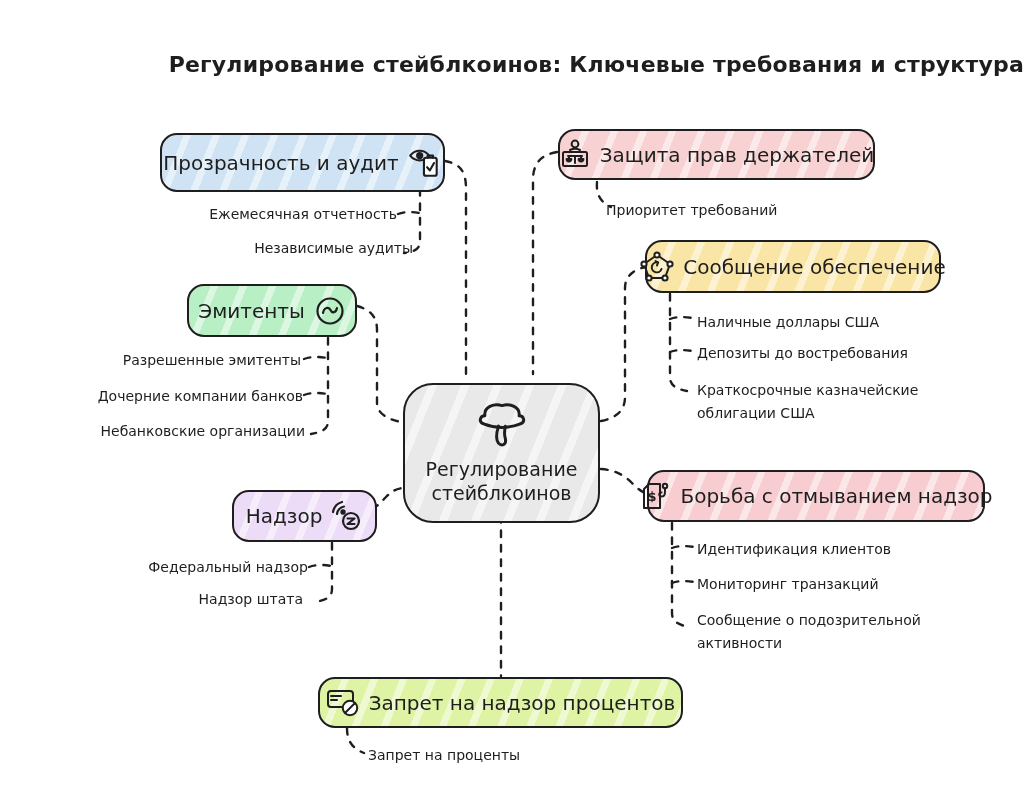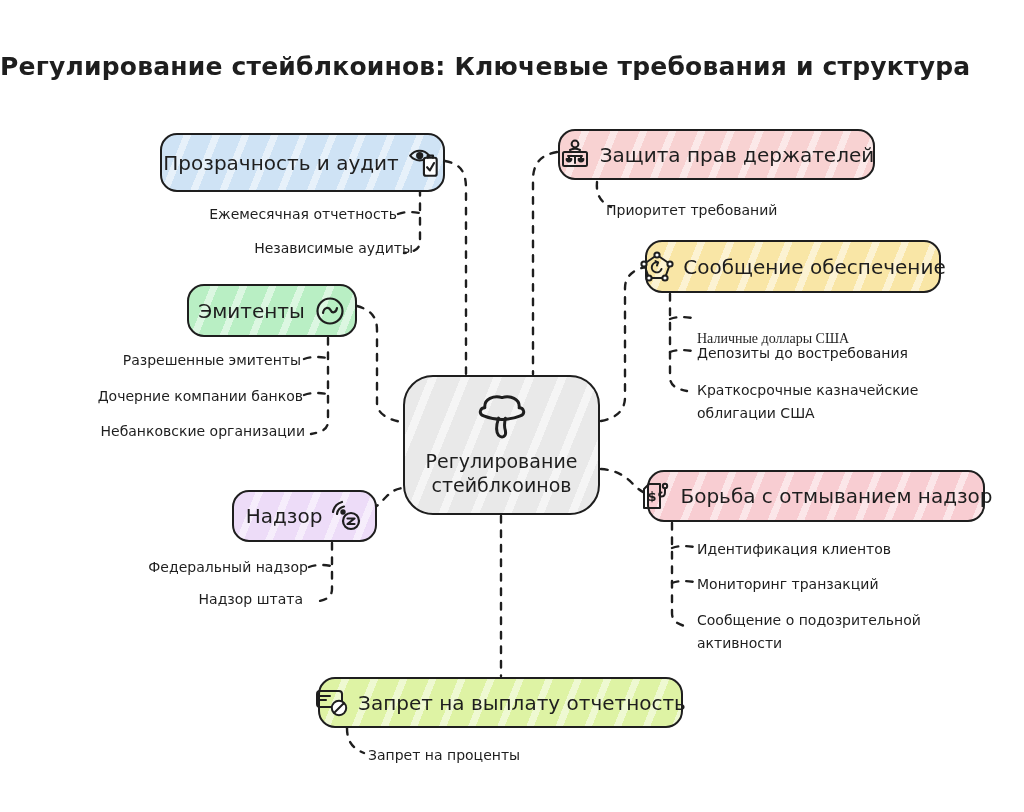--- a/index.html
+++ b/index.html
@@ -1,22 +1,22 @@
 <!DOCTYPE html>
 <html><head>
 <meta charset="utf-8">
 <style>
   html,body{margin:0;padding:0;background:#fff;}
   #stage{
     position:relative;width:1024px;height:812px;background:#ffffff;overflow:hidden;
     font-family:"DejaVu Sans","Liberation Sans",sans-serif;color:#1e1e1e;
   }
   #title{
-    position:absolute;top:52px;left:0;width:100%;text-align:left;
-    font-size:25px;font-weight:bold;letter-spacing:.2px;
+    position:absolute;top:52px;left:0;width:100%;text-align:right;
+    font-size:22px;font-weight:bold;letter-spacing:.2px;
   }
   svg.overlay{position:absolute;left:0;top:0;pointer-events:none;}
   .conn{fill:none;stroke:#1e1e1e;stroke-width:2.4;stroke-dasharray:6.5 8;stroke-linecap:round;}
   .node{
     position:absolute;display:flex;align-items:center;justify-content:center;gap:9px;
     border:2.2px solid #1e1e1e;border-radius:17px;padding:0 13px;box-sizing:border-box;
     background-image:repeating-linear-gradient(112deg,rgba(255,255,255,0) 0 20px,rgba(255,255,255,.5) 20px 27px);
     font-size:20px;white-space:nowrap;
   }
   .node .nlabel{white-space:nowrap;}
@@ -61,21 +61,21 @@
     <path class="conn" d="M 597,182 C 596,194 600,202 611,207"></path>
     <path class="conn" d="M 670,294 L 670,377 C 670,386 677,389 687,391"></path>
     <path class="conn" d="M 670,319 C 678,316 685,317 693,318"></path>
     <path class="conn" d="M 670,352 C 678,349 685,350 693,351"></path>
     <path class="conn" d="M 672,523 L 672,613 C 672,622 679,625 689,627"></path>
     <path class="conn" d="M 672,548 C 680,545 687,546 695,547"></path>
     <path class="conn" d="M 672,583 C 680,580 687,581 695,582"></path>
     <path class="conn" d="M 347,728 C 347,741 352,748 364,753"></path>
   </svg>
 
-  <div id="center-node" style="background-color: rgb(233, 233, 233);">
+  <div id="center-node" style="background-color: rgb(233, 233, 233); margin-top: 8px;">
     <span class="icon">
       <svg width="52" height="48" viewBox="0 0 44 42" fill="none" stroke="#1e1e1e" stroke-width="2.6" stroke-linecap="round" stroke-linejoin="round">
         <path d="M 6,20 C 1,18 3,13 7,13 C 6,5 15,2 22,4 C 29,2 38,5 37,13 C 41,13 43,18 38,20 C 28,24 16,24 6,20 Z"></path>
         <path d="M 19,22 C 17,28 16,33 19,37 C 22,40 26,38 25,33 C 24,30 24,26 25,22"></path>
       </svg>
     </span>
     <div class="clabel">
       <div>Регулирование</div>
       <div>стейблкоинов</div>
     </div>
@@ -133,21 +133,21 @@
         <circle cx="30" cy="13" r="2.6" fill="#fff"></circle>
         <circle cx="25" cy="27" r="2.6" fill="#fff"></circle>
         <circle cx="9" cy="27" r="2.6" fill="#fff"></circle>
         <circle cx="4" cy="13" r="2.6" fill="#fff"></circle>
         <path d="M 21.5,18 A 5,5 0 1 1 18,11.5"></path>
         <path d="M 18,11.5 L 15.5,10 M 18,11.5 L 17,14.5"></path>
       </svg>
     </span>
     <span class="nlabel">Сообщение обеспечение</span>
   </div>
-  <div class="child" style="left:697px;top:327px;font-family:Liberation Serif, serif;">Наличные доллары США</div>
+  <div class="child" style="left:697px;top:311px;">Наличные доллары США</div>
   <div class="child" style="left:697px;top:342px;">Депозиты до востребования</div>
   <div class="child wrap" style="left:697px;top:379px;width:290px;">Краткосрочные казначейские облигации США</div>
 
   <div class="node" style="left: 212px; top: 490px; width: 145px; height: 52px; background-color: rgb(237, 220, 248); margin-left: 20px;">
     <span class="nlabel">Надзор</span>
     <span class="icon">
       <svg width="32" height="32" viewBox="0 0 32 32" fill="none" stroke="#1e1e1e" stroke-width="2.2" stroke-linecap="round" stroke-linejoin="round">
         <path d="M 2,12 A 13,13 0 0 1 11,2"></path>
         <path d="M 6,14 A 9,9 0 0 1 13,6.5"></path>
         <circle cx="12" cy="12" r="1.6" fill="#1e1e1e"></circle>
@@ -177,17 +177,17 @@
   <div class="node" style="left: 318px; top: 677px; width: 365px; height: 51px; background-color: rgb(222, 243, 164);">
     <span class="icon">
       <svg width="34" height="31" viewBox="0 0 34 31" fill="none" stroke="#1e1e1e" stroke-width="2" stroke-linecap="round" stroke-linejoin="round">
         <rect x="2" y="4" width="25" height="16" rx="3"></rect>
         <path d="M 5,9 L 15,9"></path>
         <path d="M 5,13 L 11,13"></path>
         <circle cx="24" cy="21" r="7.2" fill="#fff"></circle>
         <path d="M 19.5,25.5 L 28.5,16.5"></path>
       </svg>
     </span>
-    <span class="nlabel">Запрет на выплату отчетность</span>
+    <span class="nlabel">Запрет на надзор процентов</span>
   </div>
   <div class="child" style="left:368px;top:744px;">Запрет на проценты</div>
 
 </div>
 
 </body></html>

